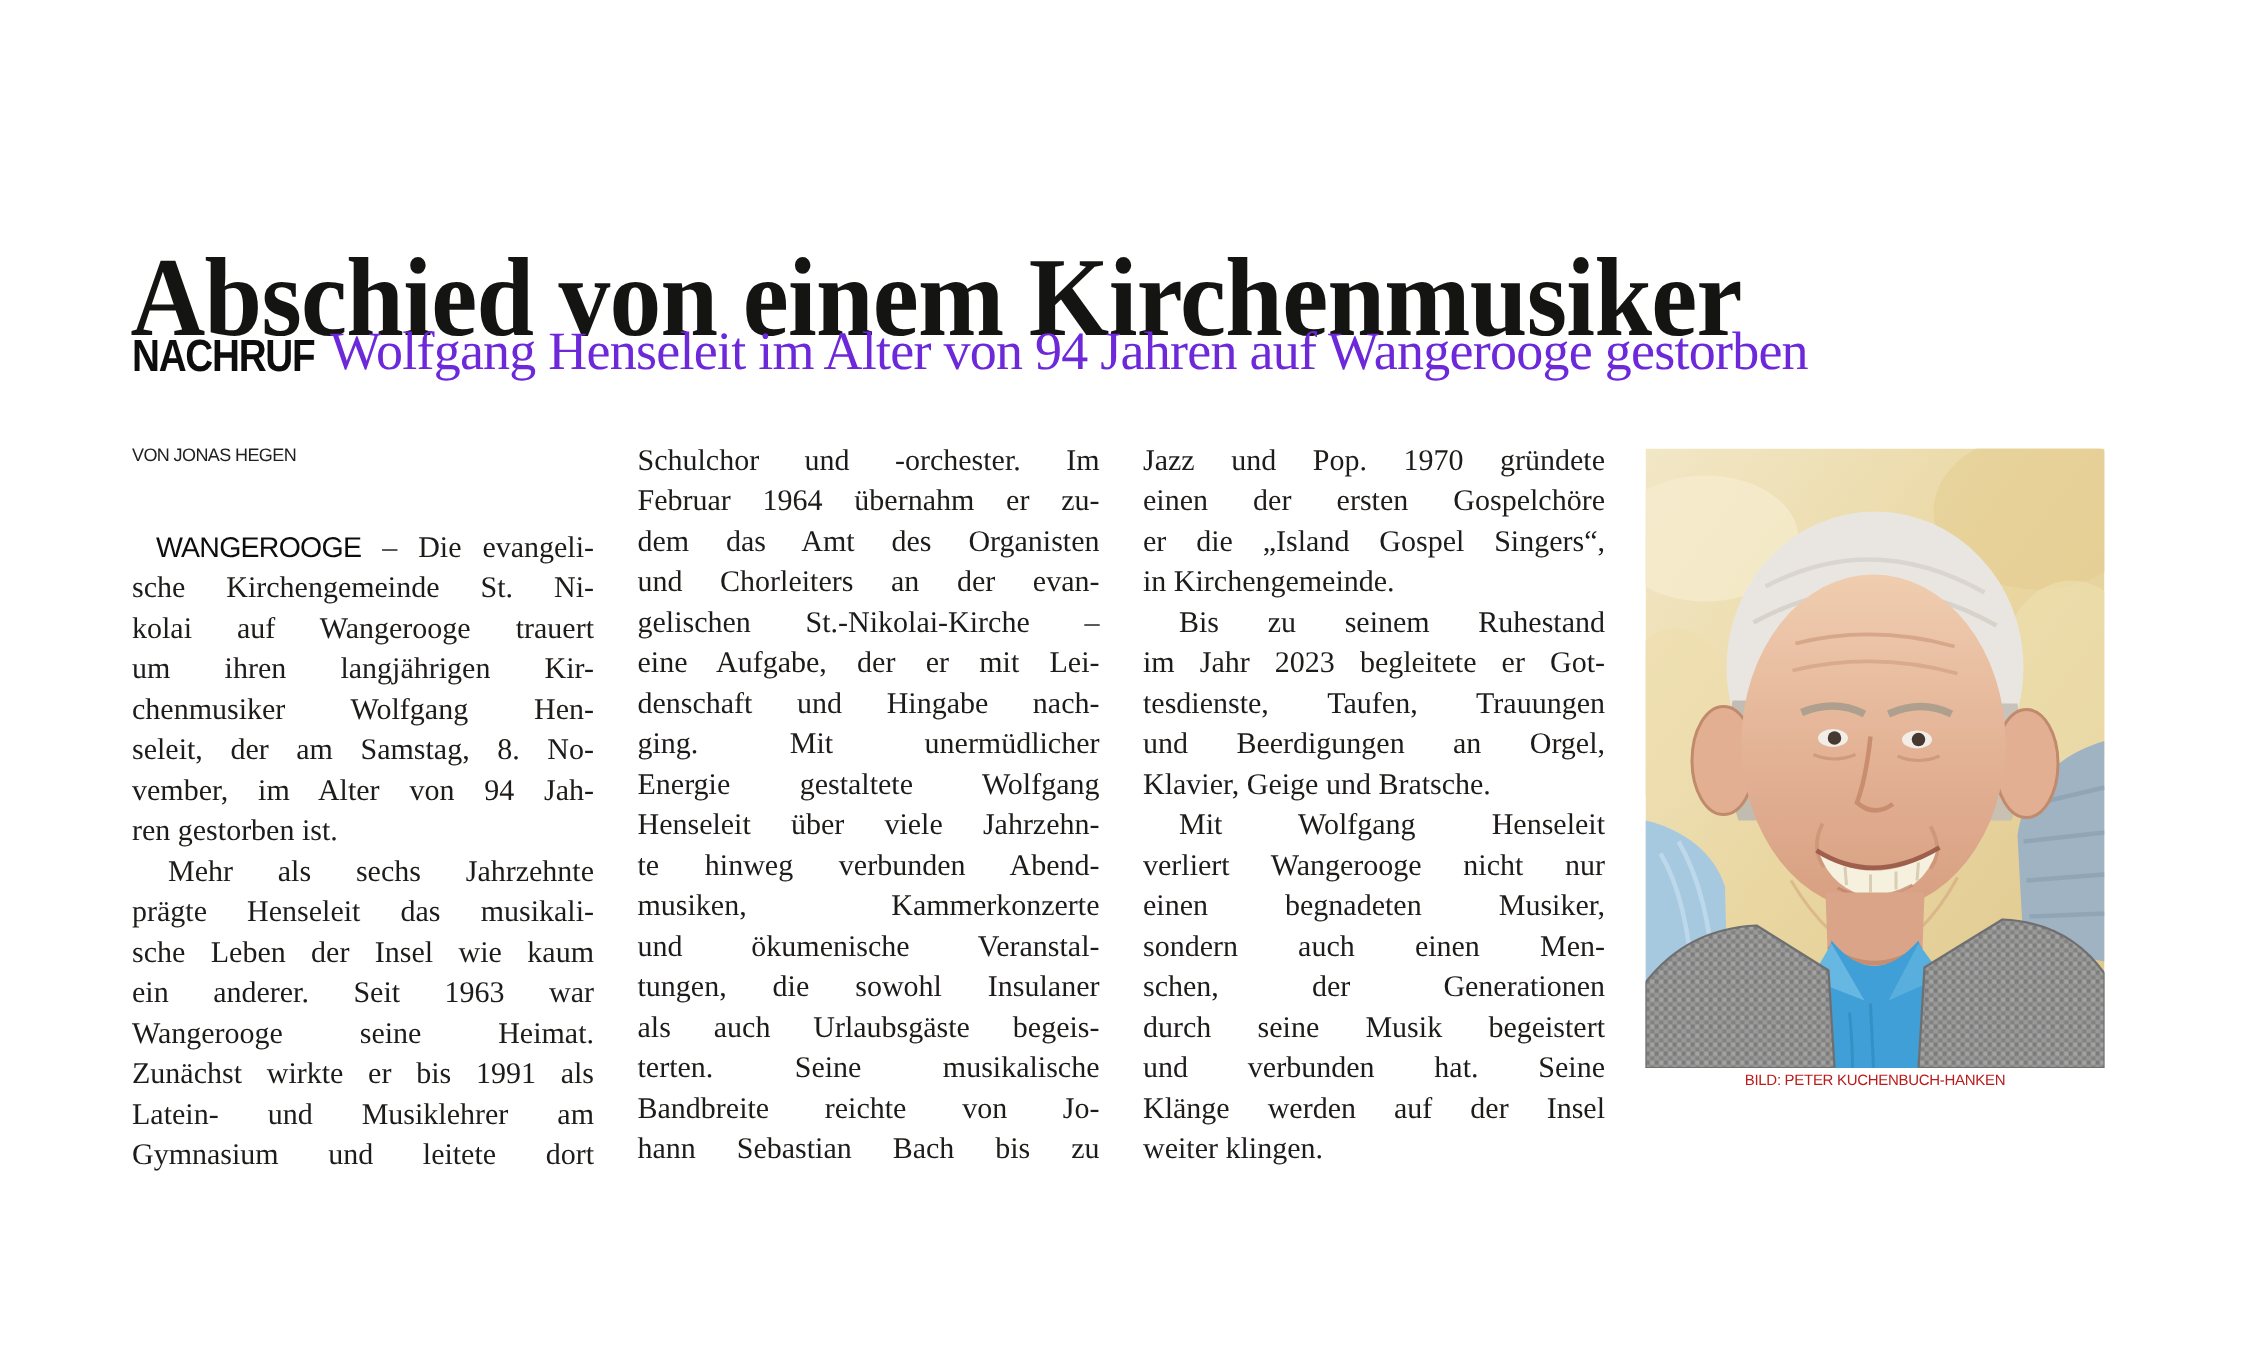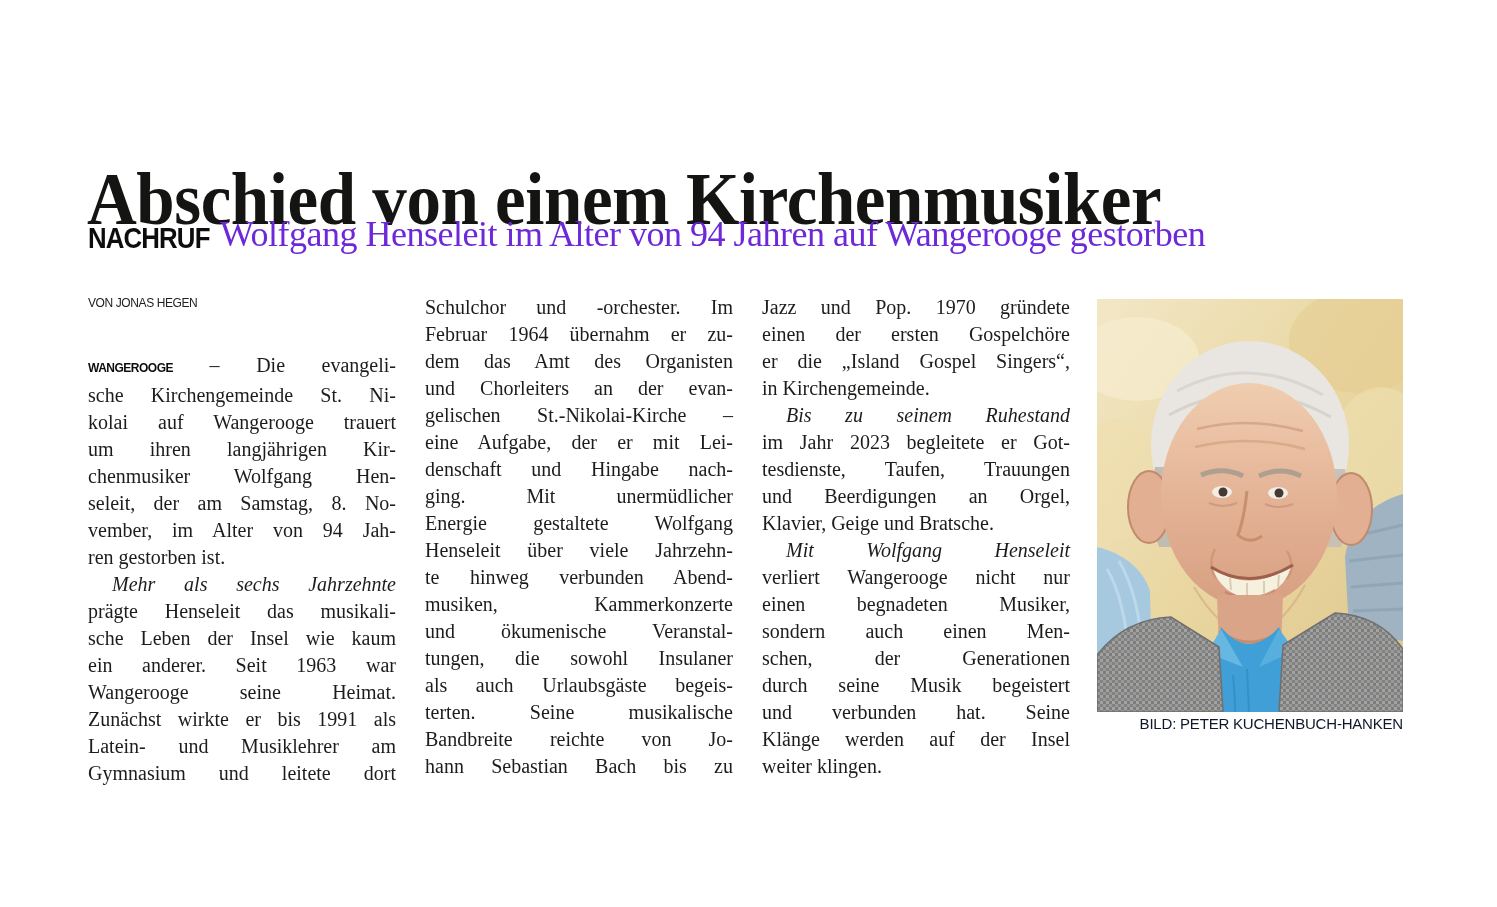--- a/index.html
+++ b/index.html
@@ -68,49 +68,50 @@
     width: 308px;
     font-size: 20px;
     line-height: 27px;
     color: var(--ink, #1d1c1a);
   }
   .col-1 { left: 88px;  top: 352px; }
   .col-2 { left: 425px; top: 294px; }
   .col-3 { left: 762px; top: 294px; }
   .line { text-align: justify; }
   .line.just { text-align-last: justify; }
-  .line.ind { text-indent: 24px; font-style: italic; }
+  .line.ind { text-indent: 24px; }
   .lead {
     font-family: "Liberation Sans", sans-serif;
-    font-weight: bold;
-    font-size: 12px;
+    font-weight: normal;
+    font-size: 19px;
     letter-spacing: -0.5px;
     color: #0d0d0d;
+    margin-left: 16px;
   }
   .photo-block {
     position: absolute;
     left: 1097px;
     top: 299px;
     width: 306px;
   }
   .photo-block svg { display: block; width: 306px; height: 413px; }
   .caption {
     margin-top: 5px;
     font-family: "Liberation Sans", sans-serif;
     font-size: 26px;
     letter-spacing: -0.3px;
     color: #1b1b1a;
   }
   .credit {
     margin-top: 3px;
-    text-align: right;
-    font-family: "Liberation Sans", sans-serif;
-    font-size: 15px;
+    text-align: center;
+    font-family: "Liberation Sans", sans-serif;
+    font-size: 10px;
     letter-spacing: -0.2px;
-    color: #0f172a;
+    color: #b91c1c;
   }
 </style>
 </head>
 <body>
 
 <div class="page">
 
   <h1 class="headline">Abschied von einem Kirchenmusiker</h1>
 
   <div class="subhead-row">

